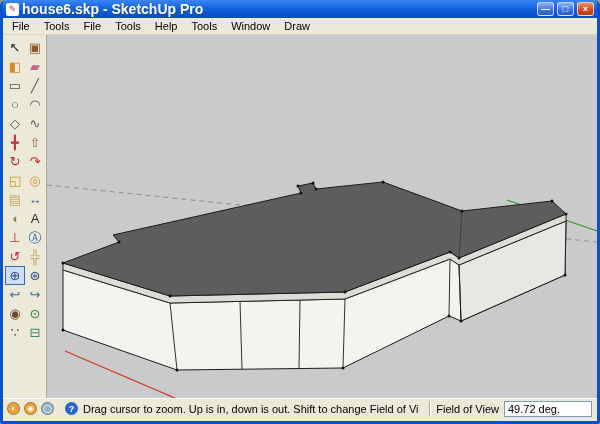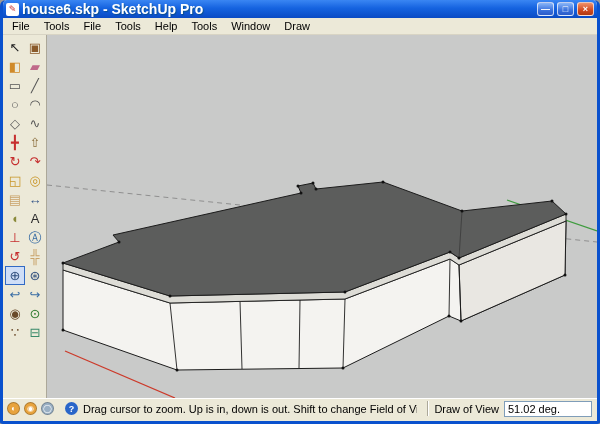--- a/index.html
+++ b/index.html
@@ -262,17 +262,17 @@
   <div class="statusbar">
     <span style="display:flex;gap:4px;">
         <span class="sb-circle" style="background: rgb(232, 163, 61);">◐</span>
         <span class="sb-circle" style="background: rgb(232, 163, 61);">◉</span>
         <span class="sb-circle" style="background: rgb(154, 176, 196);">◯</span>
       </span>
     <span class="sb-help">?</span>
     <span class="sb-hint">Drag cursor to zoom.  Up is in, down is out. Shift to change Field of View.</span>
     <span class="sb-spacer"></span>
     <span class="sb-divider"></span>
-    <span class="fov-label">Draw of View</span>
-    <span class="fov-box">51.02 deg.</span>
+    <span class="fov-label">Field of View</span>
+    <span class="fov-box">49.72 deg.</span>
   </div>
 
 </div>
 
 </body></html>

